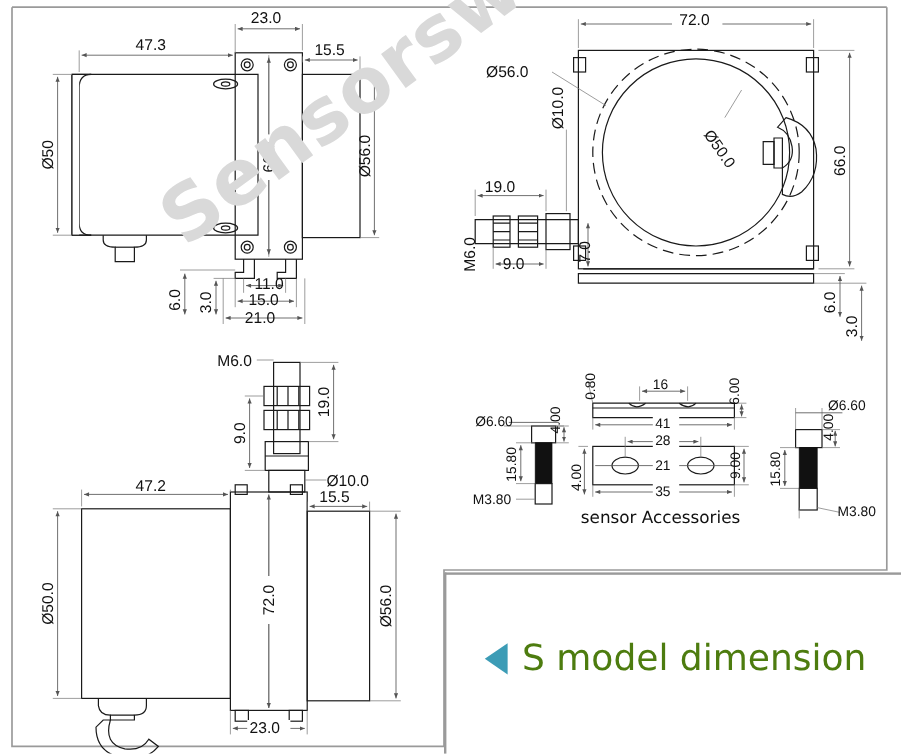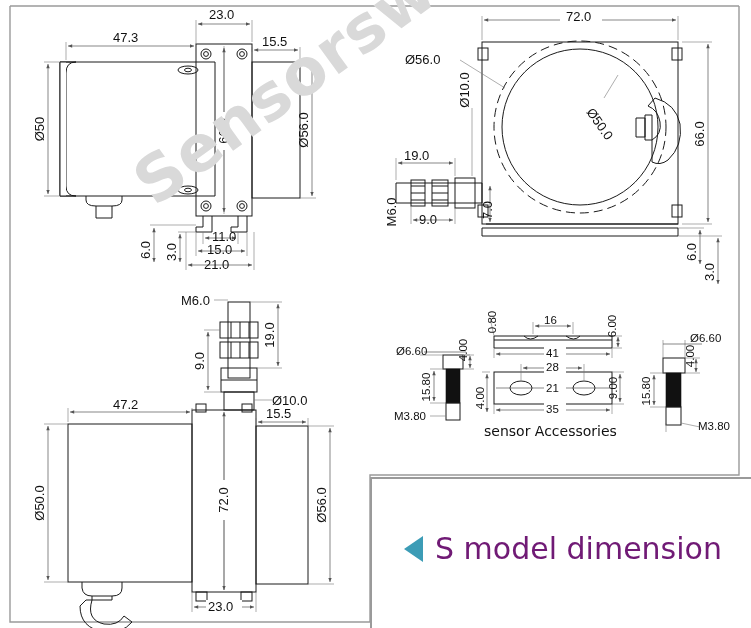--- a/index.html
+++ b/index.html
@@ -41,21 +41,21 @@
     display:flex;align-items:center;gap:12px;
   }
   .tri{
     width:0;height:0;
     border-top:13px solid transparent;
     border-bottom:13px solid transparent;
     border-right:19px solid #3c9cb6;
   }
   .labeltext{
     font-family:"DejaVu Sans","Liberation Sans",sans-serif;
-    font-size:30px;color:#701a75;white-space:nowrap;
+    font-size:30px;color:#4d7c0f;white-space:nowrap;
   }
 </style>
 </head>
 <body>
 
 <div id="stage">
 
   <svg class="layer" viewBox="0 0 751 628" xmlns="http://www.w3.org/2000/svg">
     <defs>
       <style>

